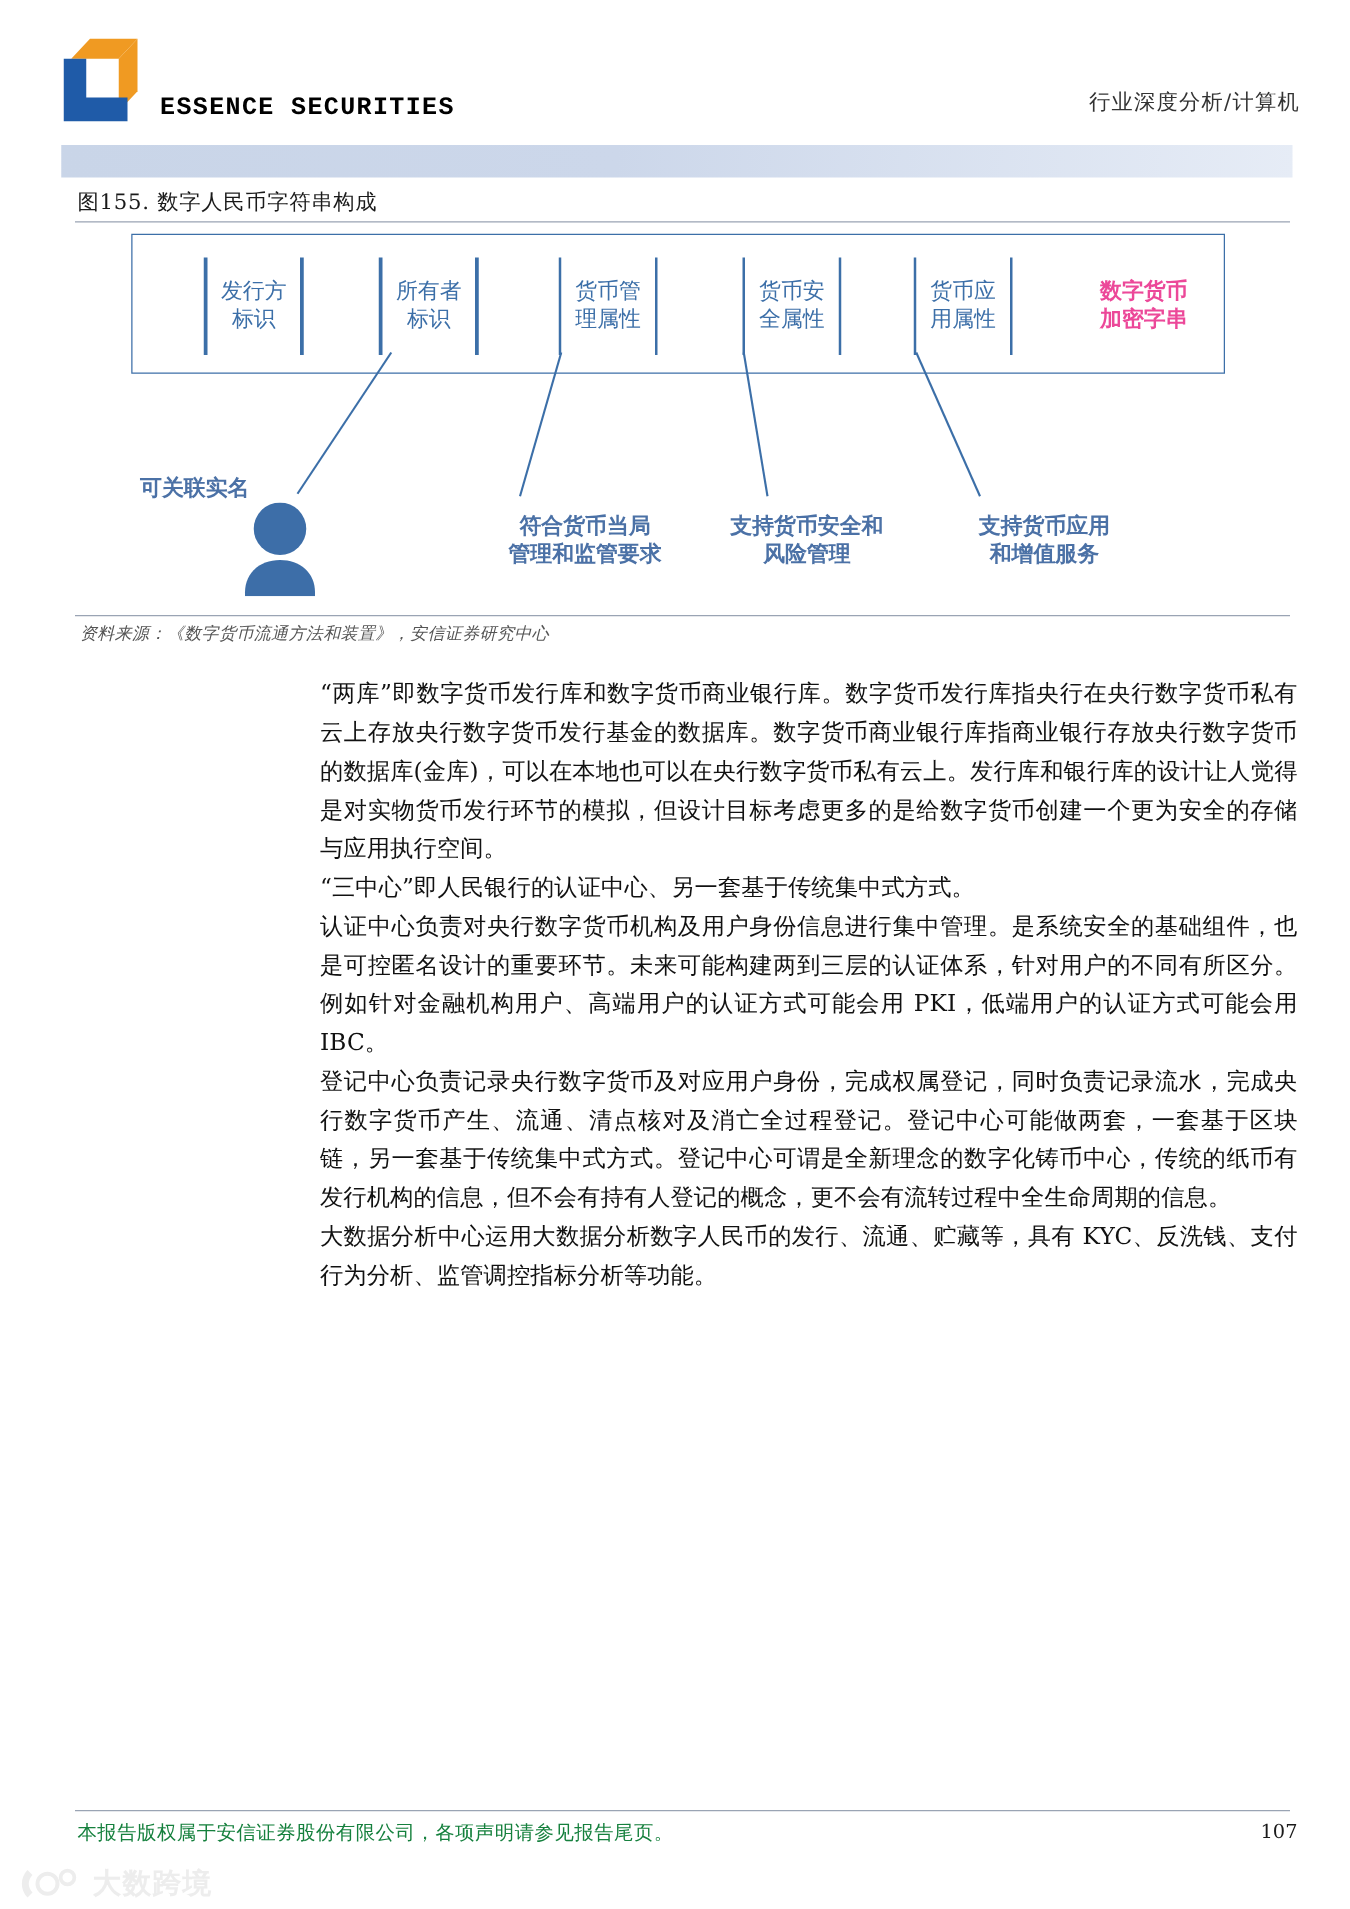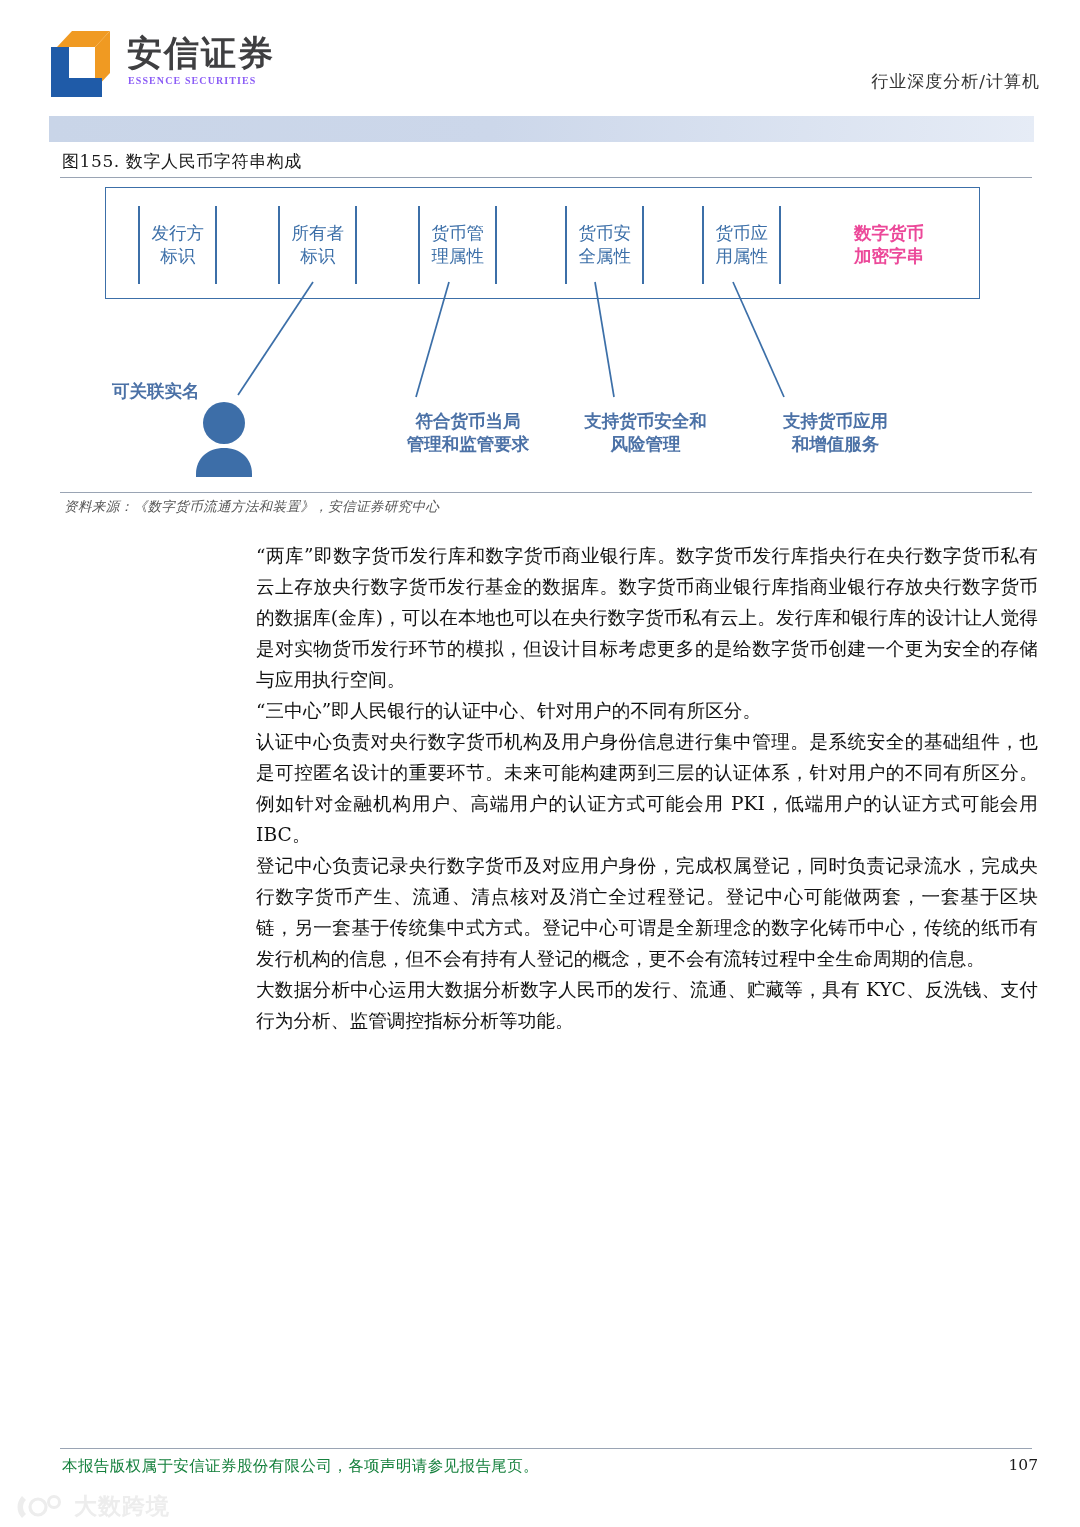--- a/index.html
+++ b/index.html
@@ -15,22 +15,22 @@
   .logo-wrap { position: absolute; left: 47px; top: 28px; width: 230px; height: 76px; }
   .logo-mark { position: absolute; left: 0; top: 0; width: 68px; height: 72px; }
   .brand-cn {
     position: absolute; left: 80px; top: 2px;
     font-family: "DejaVu Sans", "Liberation Sans", sans-serif;
     font-size: 35px; font-weight: 700; color: #3f3f41; letter-spacing: 2px;
     white-space: nowrap;
   }
   .brand-en {
     position: absolute; left: 81px; top: 47px;
-    font-family: Liberation Serif, serif;
-    font-size: 10px; font-weight: 700; color: #8b5cf6; letter-spacing: 1.1px;
+    font-family: Liberation Mono, monospace;
+    font-size: 20px; font-weight: 700; color: #000000; letter-spacing: 1.1px;
     white-space: nowrap;
   }
   .header-right {
     position: absolute; right: 40px; top: 70px;
     font-size: 17px; color: #333; letter-spacing: 1px; white-space: nowrap;
   }
   .header-band {
     position: absolute; left: 49px; top: 116px; width: 985px; height: 26px;
     background: linear-gradient(95deg, #c9d5e8 0%, #ccd7ea 45%, #e6ecf6 100%);
   }
@@ -42,21 +42,21 @@
   }
   .fig-rule-top { position: absolute; left: 60px; top: 177px; width: 972px; height: 1px; background: #9aa4b4; }
   .figure { position: absolute; left: 60px; top: 182px; width: 972px; height: 310px; }
 
   .fig-box {
     position: absolute; left: 45px; top: 5px; width: 875px; height: 112px;
     border: 1.6px solid #3c6fa8; background: #fff;
   }
   .seg {
     position: absolute; top: 18px; height: 78px;
-    display: flex; align-items: center; 
+    display: flex; align-items: center; justify-content: center;
   }
   .seg .bar { width: 2.4px; height: 78px; background: #3c6fa8; flex: none; }
   .seg .txt {
     padding: 0 11px; text-align: center; line-height: 1.32;
     font-size: 17.5px; color: #3c6fa8; white-space: nowrap;
   }
   .seg.last .txt { font-weight: 700; color: #ec4899; padding: 0; }
 
   .connector { position: absolute; stroke: #3c6fa8; stroke-width: 1.7px; fill: none; }
 
@@ -105,21 +105,20 @@
 
 <div class="page">
 
   <div class="header">
     <div class="logo-wrap">
       <svg class="logo-mark" viewBox="0 0 68 72">
         <polygon points="25,3 63,3 48,19 10,19" fill="#F09A22"></polygon>
         <polygon points="63,3 63,45 48,61 48,19" fill="#F09A22"></polygon>
         <path d="M4,19 L4,69 L55,69 L55,50 L22,50 L22,19 Z" fill="#1F5BA8"></path>
       </svg>
-      <div class="brand-cn">安信证券</div>
       <div class="brand-en">ESSENCE SECURITIES</div>
     </div>
     <div class="header-right">行业深度分析/计算机</div>
     <div class="header-band"></div>
   </div>
 
   <div class="fig-title">图155. 数字人民币字符串构成</div>
   <div class="fig-rule-top"></div>
 
   <div class="figure">
@@ -209,21 +208,21 @@
   <div class="callout" style="left:538px; top:410px; width:215px;">
     <span>支持货币安全和</span><br>
     <span>风险管理</span>
   </div>
 
   <div class="fig-rule-bot"></div>
   <div class="fig-source">资料来源：《数字货币流通方法和装置》，安信证券研究中心</div>
 
   <div class="body">
     <p class="para">“两库”即数字货币发行库和数字货币商业银行库。数字货币发行库指央行在央行数字货币私有云上存放央行数字货币发行基金的数据库。数字货币商业银行库指商业银行存放央行数字货币的数据库(金库)，可以在本地也可以在央行数字货币私有云上。发行库和银行库的设计让人觉得是对实物货币发行环节的模拟，但设计目标考虑更多的是给数字货币创建一个更为安全的存储与应用执行空间。</p>
-    <p class="para">“三中心”即人民银行的认证中心、针对用户的不同有所区分。</p>
+    <p class="para">“三中心”即人民银行的认证中心、另一套基于传统集中式方式。</p>
     <p class="para gap">认证中心负责对央行数字货币机构及用户身份信息进行集中管理。是系统安全的基础组件，也是可控匿名设计的重要环节。未来可能构建两到三层的认证体系，针对用户的不同有所区分。例如针对金融机构用户、高端用户的认证方式可能会用 PKI，低端用户的认证方式可能会用 IBC。</p>
     <p class="para gap">登记中心负责记录央行数字货币及对应用户身份，完成权属登记，同时负责记录流水，完成央行数字货币产生、流通、清点核对及消亡全过程登记。登记中心可能做两套，一套基于区块链，另一套基于传统集中式方式。登记中心可谓是全新理念的数字化铸币中心，传统的纸币有发行机构的信息，但不会有持有人登记的概念，更不会有流转过程中全生命周期的信息。</p>
     <p class="para gap">大数据分析中心运用大数据分析数字人民币的发行、流通、贮藏等，具有 KYC、反洗钱、支付行为分析、监管调控指标分析等功能。</p>
   </div>
 
   <div class="footer-rule"></div>
   <div class="footer-text">本报告版权属于安信证券股份有限公司，各项声明请参见报告尾页。</div>
   <div class="footer-page">107</div>
 
   <div class="watermark">

